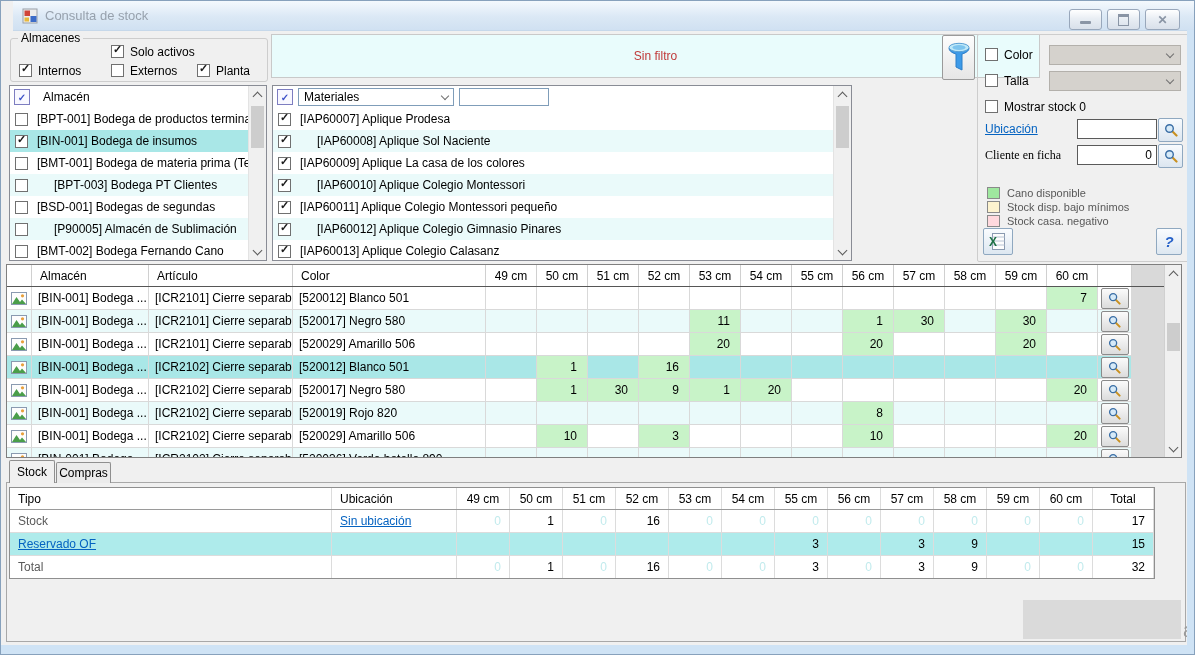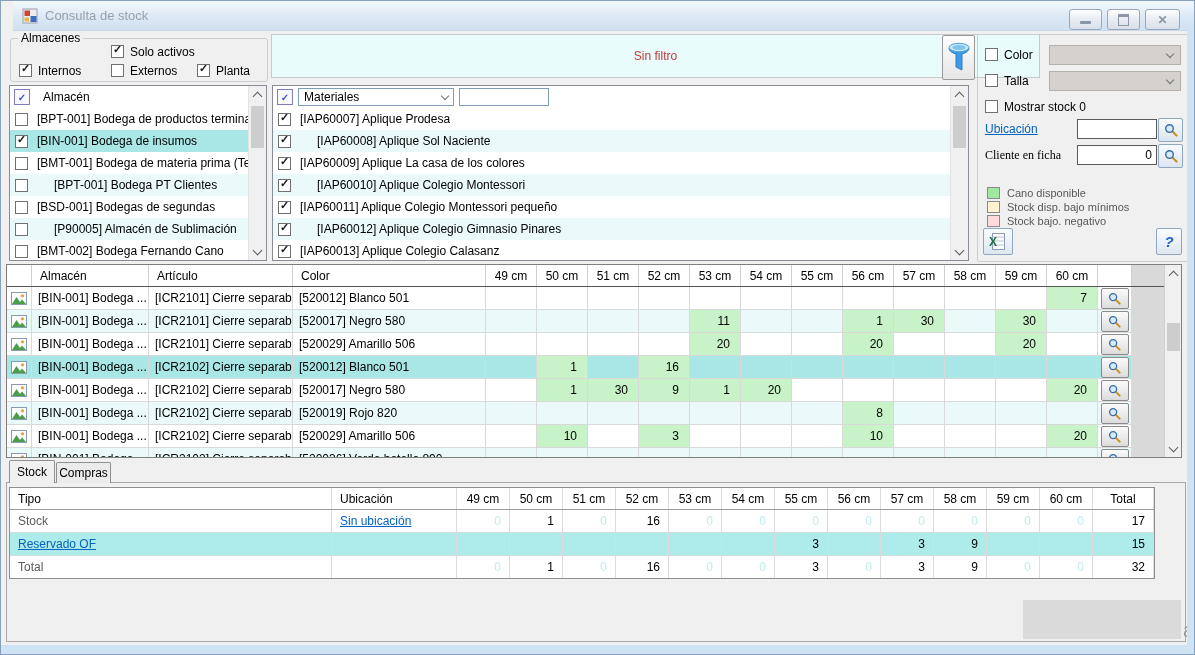--- a/index.html
+++ b/index.html
@@ -218,21 +218,21 @@
       <div class="legend-row" style="left: 986px; top: 186px;">
         <span class="swatch" style="background: rgb(159, 232, 159);"></span>
         <span>Cano disponible</span>
       </div>
       <div class="legend-row" style="left: 986px; top: 200px;">
         <span class="swatch" style="background: rgb(253, 243, 207);"></span>
         <span>Stock disp. bajo mínimos</span>
       </div>
       <div class="legend-row" style="left: 986px; top: 214px;">
         <span class="swatch" style="background: rgb(255, 217, 222);"></span>
-        <span>Stock bajo. negativo</span>
+        <span>Stock casa. negativo</span>
       </div>
     </div>
 
   <div class="tool-btn" style="left:982px;top:227px;width:28px;height:25px;">
     <svg width="19" height="17" viewBox="0 0 19 17">
       <rect x="3.5" y="0.5" width="12" height="16" fill="#fdfdfd" stroke="#8a9ab0"></rect>
       <line x1="3.5" y1="4" x2="15.5" y2="4" stroke="#b8c4d4"></line>
       <line x1="3.5" y1="8" x2="15.5" y2="8" stroke="#b8c4d4"></line>
       <line x1="3.5" y1="12" x2="15.5" y2="12" stroke="#b8c4d4"></line>
       <text x="0" y="13" font-size="12" font-weight="bold" fill="#1e7145" font-family="sans-serif">X</text>
@@ -255,21 +255,21 @@
         <div class="list-row sel">
           <span class="cb checked"></span>
           <span class="row-label">[BIN-001] Bodega de insumos</span>
         </div>
         <div class="list-row">
           <span class="cb"></span>
           <span class="row-label">[BMT-001] Bodega de materia prima (Telas)</span>
         </div>
         <div class="list-row alt">
           <span class="cb"></span>
-          <span class="row-label">[BPT-001] Bodega PT Clientes</span>
+          <span class="row-label">[BPT-003] Bodega PT Clientes</span>
         </div>
         <div class="list-row">
           <span class="cb"></span>
           <span class="row-label">[BSD-001] Bodegas de segundas</span>
         </div>
         <div class="list-row alt">
           <span class="cb"></span>
           <span class="row-label">[P90005] Almacén de Sublimación</span>
         </div>
         <div class="list-row">
@@ -281,21 +281,21 @@
       <div class="sb-arrow sb-up">
           <span class="chev up"></span>
         </div>
       <div class="sb-thumb" style="top:20px;height:42px;"></div>
       <div class="sb-arrow sb-down">
           <span class="chev down"></span>
         </div>
     </div>
   </div>
 
-  <div class="list" style="left:271px;top:84px;width:697px;height:176px;">
+  <div class="list" style="left:271px;top:84px;width:580px;height:176px;">
     <div class="list-header">
       <span class="checkall"></span>
       <div style="position:absolute;left:25px;top:2px;width:156px;height:18px;border:1px solid #7f9db9;background:#fff;display:flex;align-items:center;justify-content:space-between;padding:0 5px;box-sizing:border-box;">
         <span>Materiales</span>
         <span class="chev small down"></span>
       </div>
       <input class="textbox" style="left: 186px; top: 2px; width: 90px; height: 18px; border-color: rgb(127, 157, 185);" value="">
     </div>
     <div class="list-rows" id="materials-rows">
         <div class="list-row">

